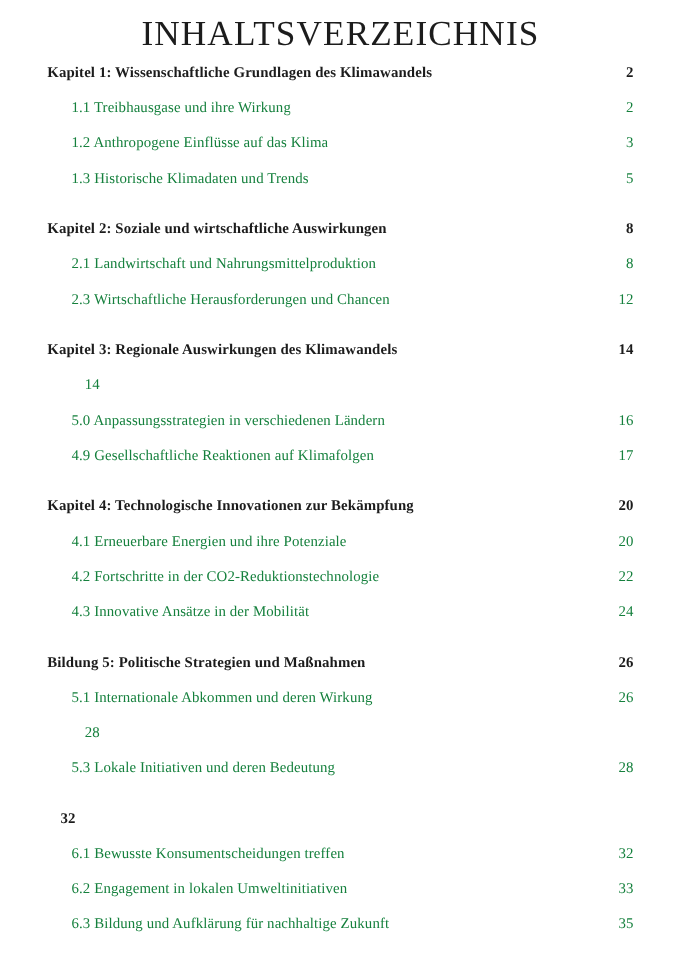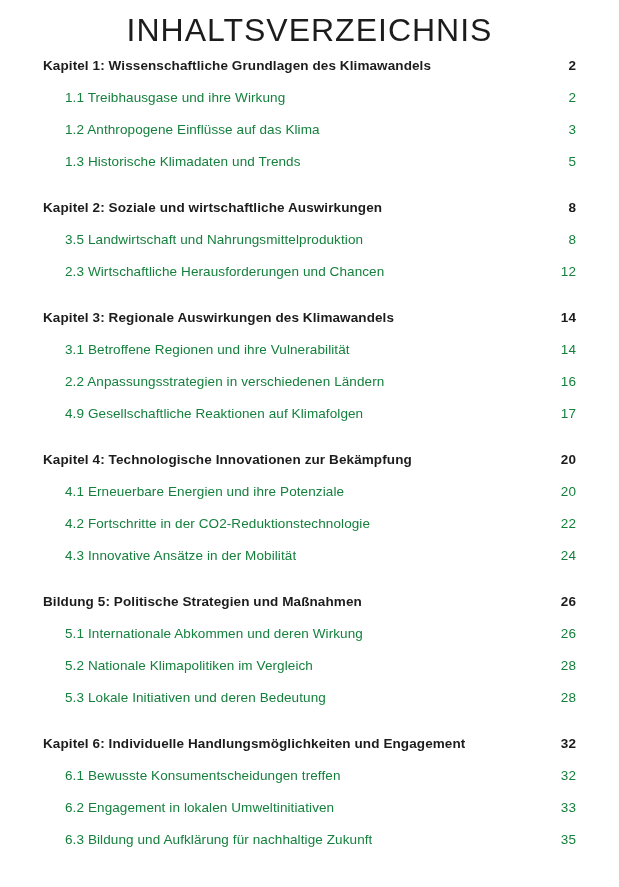--- a/index.html
+++ b/index.html
@@ -7,21 +7,21 @@
     padding: 0;
     background: #ffffff;
   }
   .page {
     width: 619px;
     height: 887px;
     margin: 0 auto;
     background: #ffffff;
     box-sizing: border-box;
     padding: 10px 43px 0 43px;
-    font-family: Liberation Sans, sans-serif;
+    font-family: Liberation Serif, serif;
     overflow: hidden;
   }
   .toc-title {
     text-align: center;
     font-size: 32px;
     font-weight: 400;
     letter-spacing: 1px;
     color: #1c1c1c;
     line-height: 40px;
     height: 40px;
@@ -84,40 +84,39 @@
       <span class="row-page">5</span>
     </div>
   </div>
 
   <div class="toc-section">
     <div class="row chapter-row">
       <span class="row-title">Kapitel 2: Soziale und wirtschaftliche Auswirkungen</span>
       <span class="row-page">8</span>
     </div>
     <div class="row sub-row">
-      <span class="row-title">3.5 Landwirtschaft und Nahrungsmittelproduktion</span>
+      <span class="row-title">2.1 Landwirtschaft und Nahrungsmittelproduktion</span>
       <span class="row-page">8</span>
     </div>
     <div class="row sub-row">
       <span class="row-title">2.3 Wirtschaftliche Herausforderungen und Chancen</span>
       <span class="row-page">12</span>
     </div>
   </div>
 
   <div class="toc-section">
     <div class="row chapter-row">
       <span class="row-title">Kapitel 3: Regionale Auswirkungen des Klimawandels</span>
       <span class="row-page">14</span>
     </div>
     <div class="row sub-row">
-      <span class="row-title">3.1 Betroffene Regionen und ihre Vulnerabilität</span>
       <span class="row-page">14</span>
     </div>
     <div class="row sub-row">
-      <span class="row-title">2.2 Anpassungsstrategien in verschiedenen Ländern</span>
+      <span class="row-title">5.0 Anpassungsstrategien in verschiedenen Ländern</span>
       <span class="row-page">16</span>
     </div>
     <div class="row sub-row">
       <span class="row-title">4.9 Gesellschaftliche Reaktionen auf Klimafolgen</span>
       <span class="row-page">17</span>
     </div>
   </div>
 
   <div class="toc-section">
     <div class="row chapter-row">
@@ -141,32 +140,30 @@
   <div class="toc-section">
     <div class="row chapter-row">
       <span class="row-title">Bildung 5: Politische Strategien und Maßnahmen</span>
       <span class="row-page">26</span>
     </div>
     <div class="row sub-row">
       <span class="row-title">5.1 Internationale Abkommen und deren Wirkung</span>
       <span class="row-page">26</span>
     </div>
     <div class="row sub-row">
-      <span class="row-title">5.2 Nationale Klimapolitiken im Vergleich</span>
       <span class="row-page">28</span>
     </div>
     <div class="row sub-row">
       <span class="row-title">5.3 Lokale Initiativen und deren Bedeutung</span>
       <span class="row-page">28</span>
     </div>
   </div>
 
   <div class="toc-section">
     <div class="row chapter-row">
-      <span class="row-title">Kapitel 6: Individuelle Handlungsmöglichkeiten und Engagement</span>
       <span class="row-page">32</span>
     </div>
     <div class="row sub-row">
       <span class="row-title">6.1 Bewusste Konsumentscheidungen treffen</span>
       <span class="row-page">32</span>
     </div>
     <div class="row sub-row">
       <span class="row-title">6.2 Engagement in lokalen Umweltinitiativen</span>
       <span class="row-page">33</span>
     </div>

